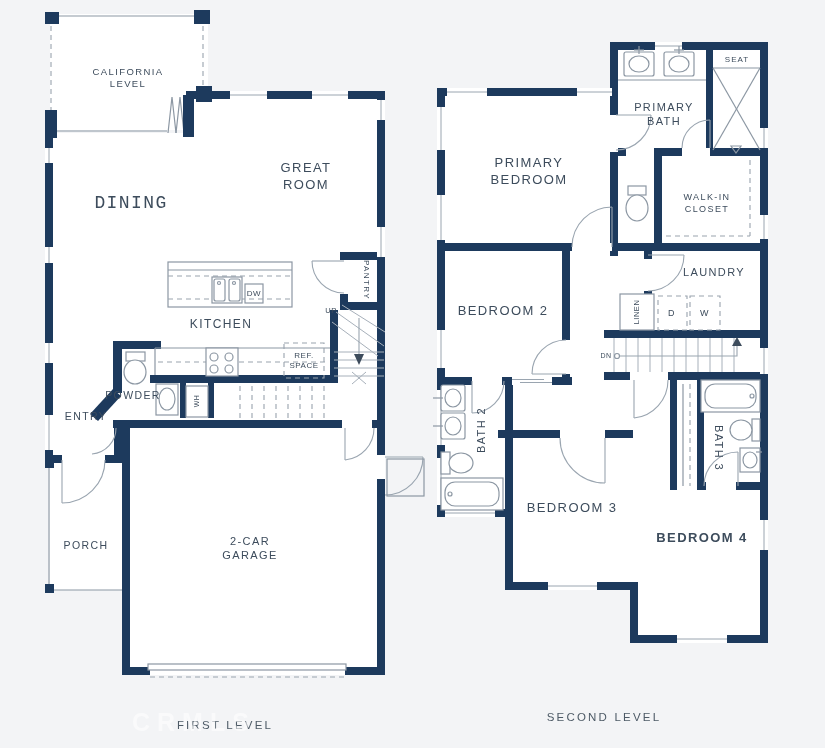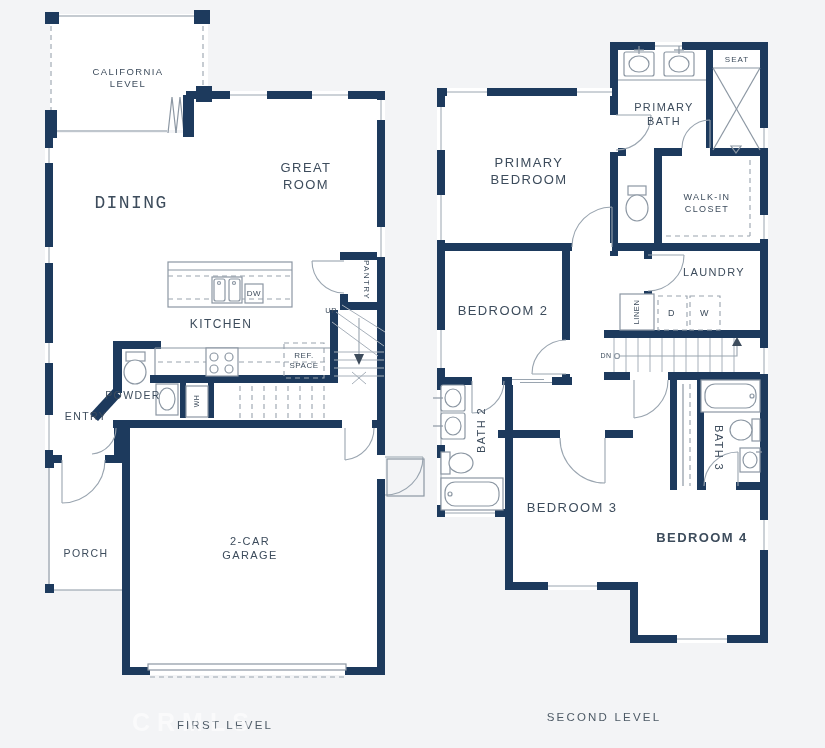--- a/index.html
+++ b/index.html
@@ -450,21 +450,21 @@
 ROOM</div>
 <div class="lbl" style="left:221px;top:325px;font-size:12px;">KITCHEN</div>
 <div class="lbl rot-cw" style="left:366px;top:280px;font-size:8px;">PANTRY</div>
 <div class="lbl" style="left:331px;top:311px;font-size:7.5px;letter-spacing:0.5px;">UP</div>
 <div class="lbl" style="left:254px;top:294px;font-size:8px;letter-spacing:0.5px;">DW</div>
 <div class="lbl" style="left:304px;top:361px;font-size:8px;letter-spacing:0.5px;">REF.
 SPACE</div>
 <div class="lbl rot-ccw" style="left:197px;top:401px;font-size:7px;letter-spacing:0.5px;">WH</div>
 <div class="lbl" style="left:133px;top:396px;font-size:10.5px;">POWDER</div>
 <div class="lbl" style="left:86px;top:417px;font-size:10.5px;">ENTRY</div>
-<div class="lbl" style="left:86px;top:546px;font-size:10.5px;margin-top:8px;">PORCH</div>
+<div class="lbl" style="left:86px;top:546px;font-size:10.5px;">PORCH</div>
 <div class="lbl" style="left:250px;top:548px;font-size:11px;">2-CAR
 GARAGE</div>
 <div class="lbl level-title" style="left:225px;top:717px;margin-top:8px;">FIRST LEVEL</div>
 
 <div class="lbl" style="left:529px;top:172px;font-size:13px;">PRIMARY
 BEDROOM</div>
 <div class="lbl" style="left:664px;top:114px;font-size:11px;">PRIMARY
 BATH</div>
 <div class="lbl" style="left:737px;top:60px;font-size:8px;letter-spacing:1px;">SEAT</div>
 <div class="lbl" style="left:707px;top:204px;font-size:9px;">WALK-IN

